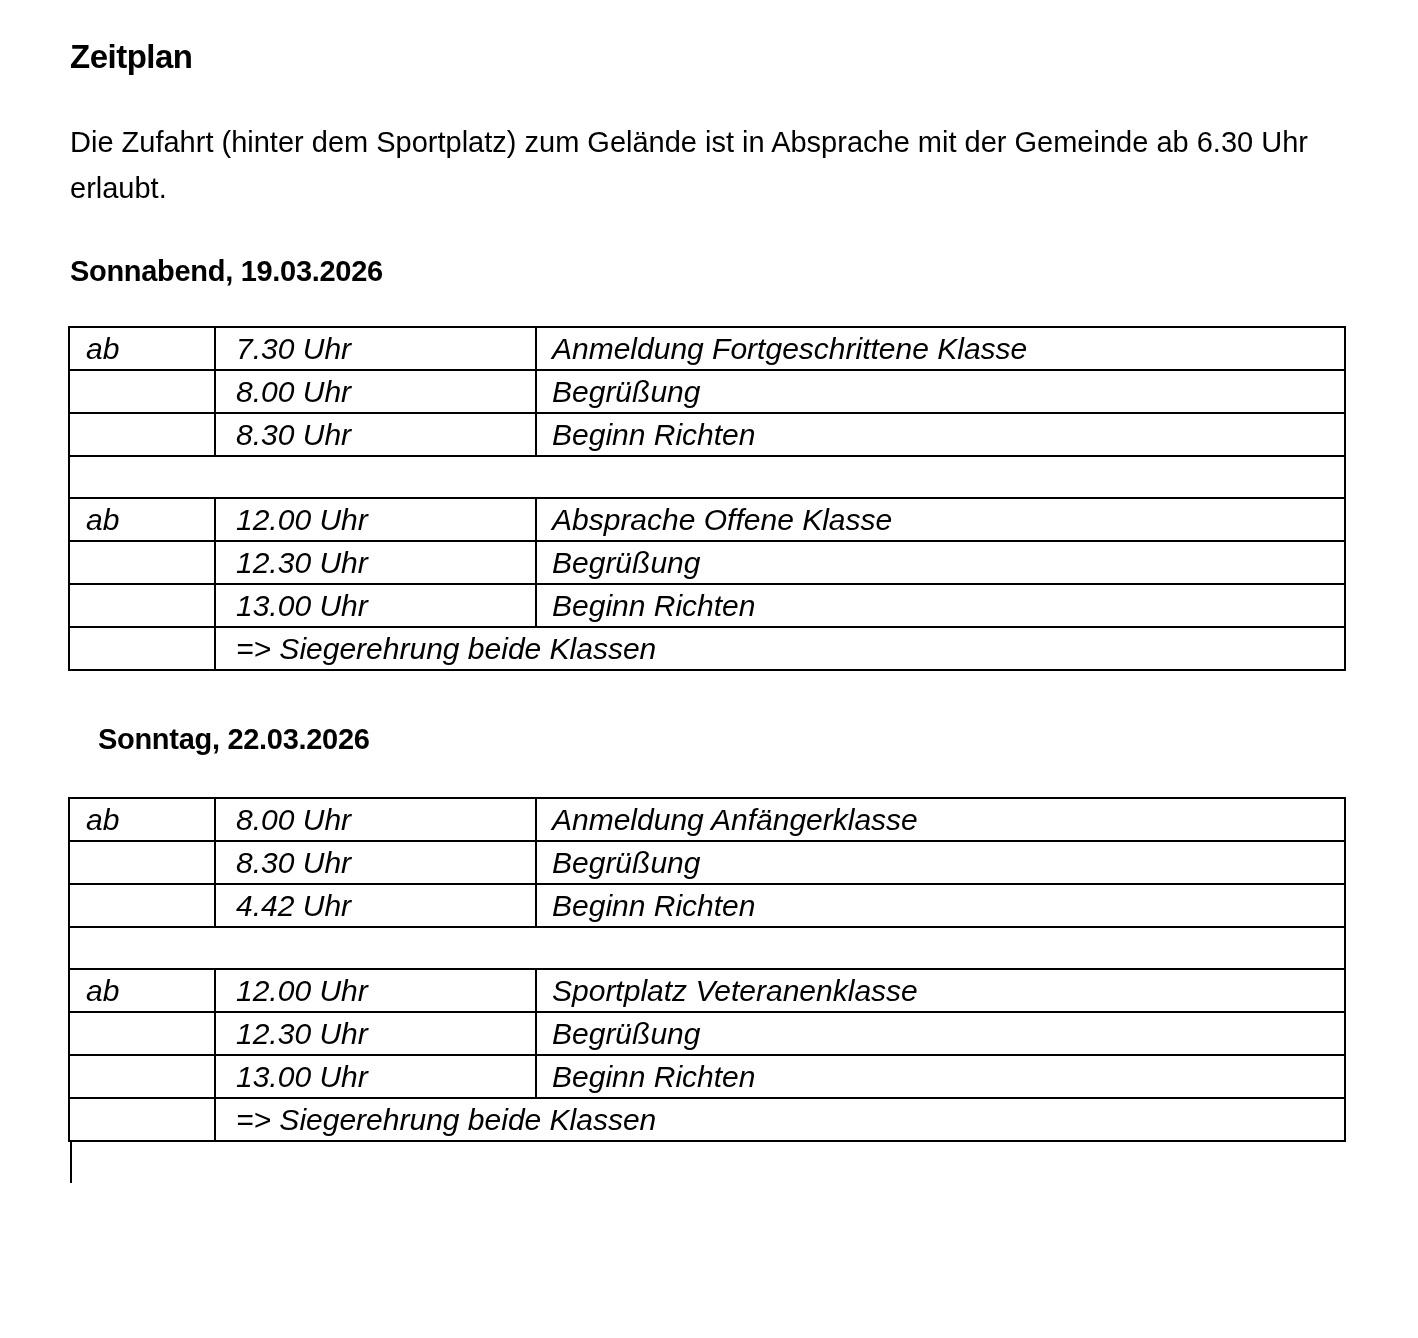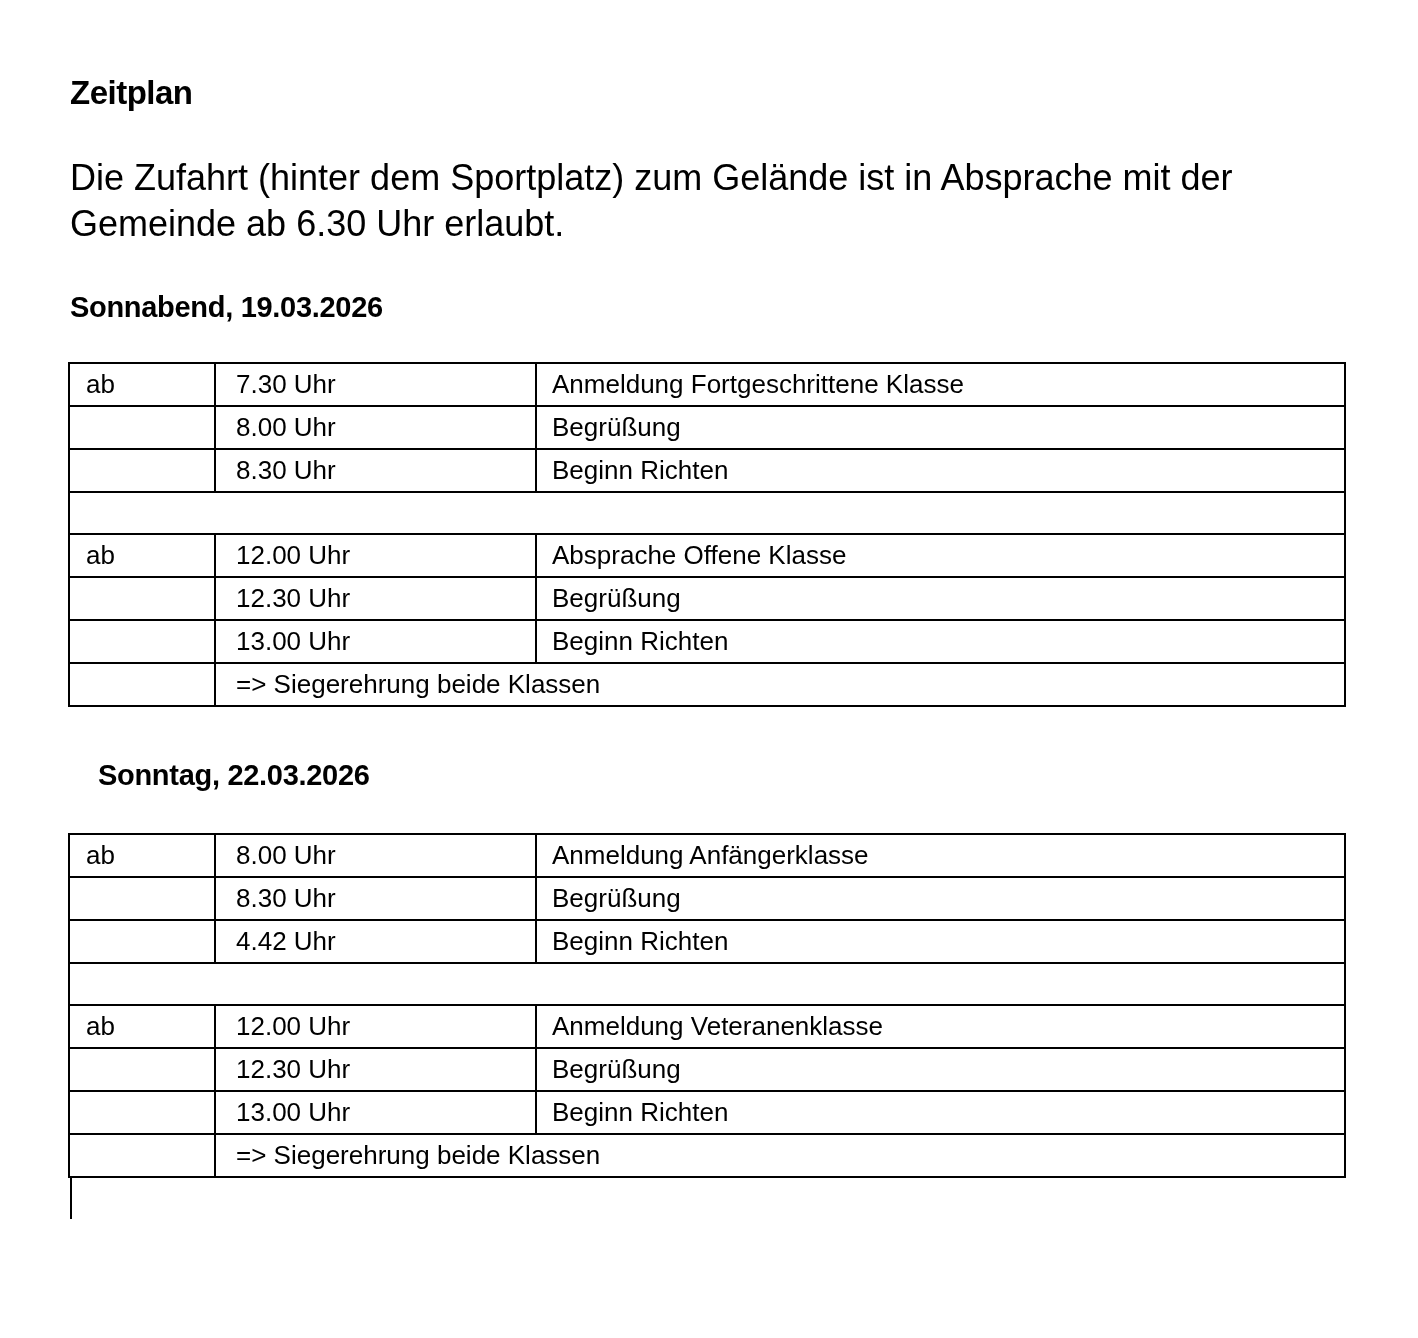--- a/index.html
+++ b/index.html
@@ -9,32 +9,32 @@
     background: #ffffff;
     font-family: "Liberation Sans", "DejaVu Sans", sans-serif;
     color: #000000;
   }
   body {
     width: 1418px;
     height: 1338px;
     overflow: hidden;
   }
   .page {
-    padding: 72px 70px 0 70px;
+    padding: 36px 70px 0 70px;
   }
   h1.doc-title {
     margin: 0;
     font-size: 33px;
     font-weight: bold;
     line-height: 1.25;
     letter-spacing: -0.5px;
   }
   p.intro {
     margin: 42px 0 0 0;
-    font-size: 36px;
+    font-size: 29px;
     line-height: 46px;
     max-width: 1285px;
   }
   h2.section-heading {
     margin: 42px 0 0 0;
     font-size: 29px;
     font-weight: bold;
     line-height: 1.25;
     letter-spacing: -0.3px;
   }
@@ -48,26 +48,27 @@
     border-collapse: collapse;
     table-layout: fixed;
     width: 1276px;
   }
   table.schedule.second {
     margin-top: 40px;
   }
   table.schedule td {
     border: 2px solid #000000;
     height: 43px;
-    font-size: 26px;
+    font-size: 30px;
     line-height: 1.1;
     padding: 2px 8px 2px 16px;
     vertical-align: middle;
     overflow: hidden;
     white-space: nowrap;
+    font-style: italic;
   }
   table.schedule td.col-time,
   table.schedule td.col-event,
   table.schedule td.col-merged {
     padding-left: 20px;
   }
   table.schedule td.col-event {
     padding-left: 15px;
   }
   table.schedule tr.spacer-row td {
@@ -161,21 +162,21 @@
         <td class="col-prefix"></td>
         <td class="col-time">4.42 Uhr</td>
         <td class="col-event">Beginn Richten</td>
       </tr>
       <tr class="spacer-row">
         <td colspan="3"></td>
       </tr>
       <tr>
         <td class="col-prefix">ab</td>
         <td class="col-time">12.00 Uhr</td>
-        <td class="col-event">Anmeldung Veteranenklasse</td>
+        <td class="col-event">Sportplatz Veteranenklasse</td>
       </tr>
       <tr>
         <td class="col-prefix"></td>
         <td class="col-time">12.30 Uhr</td>
         <td class="col-event">Begrüßung</td>
       </tr>
       <tr>
         <td class="col-prefix"></td>
         <td class="col-time">13.00 Uhr</td>
         <td class="col-event">Beginn Richten</td>

